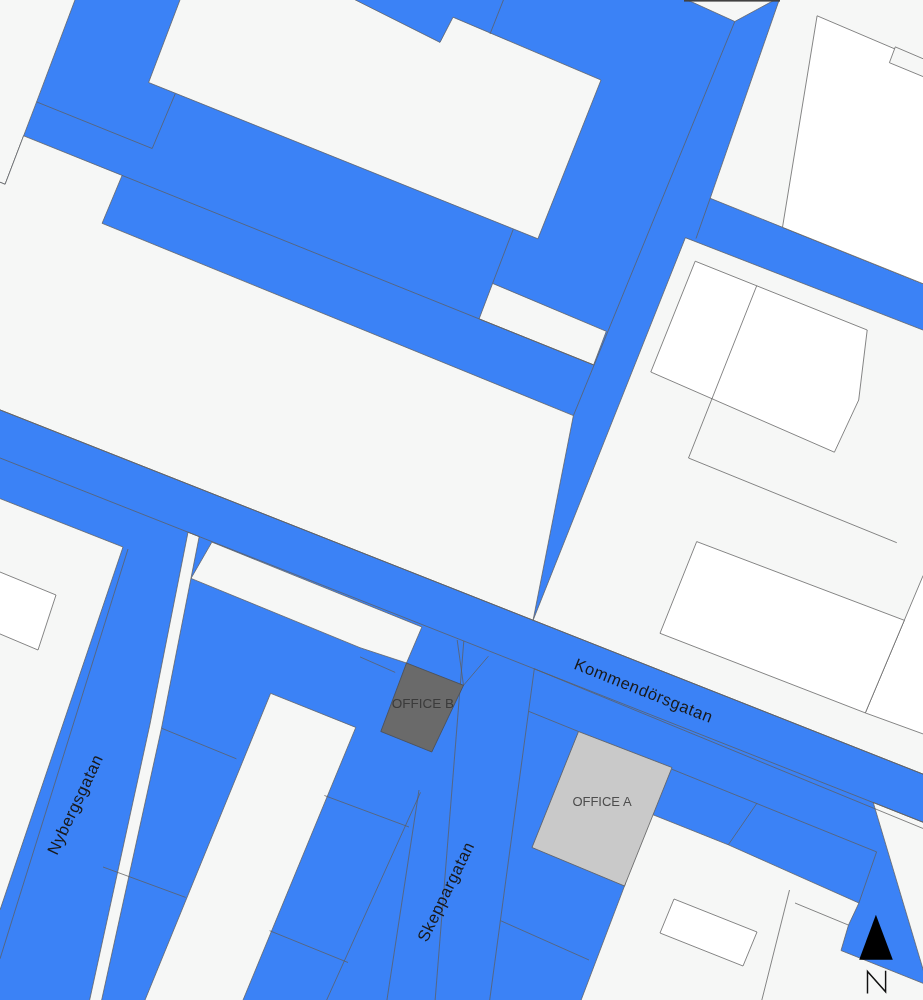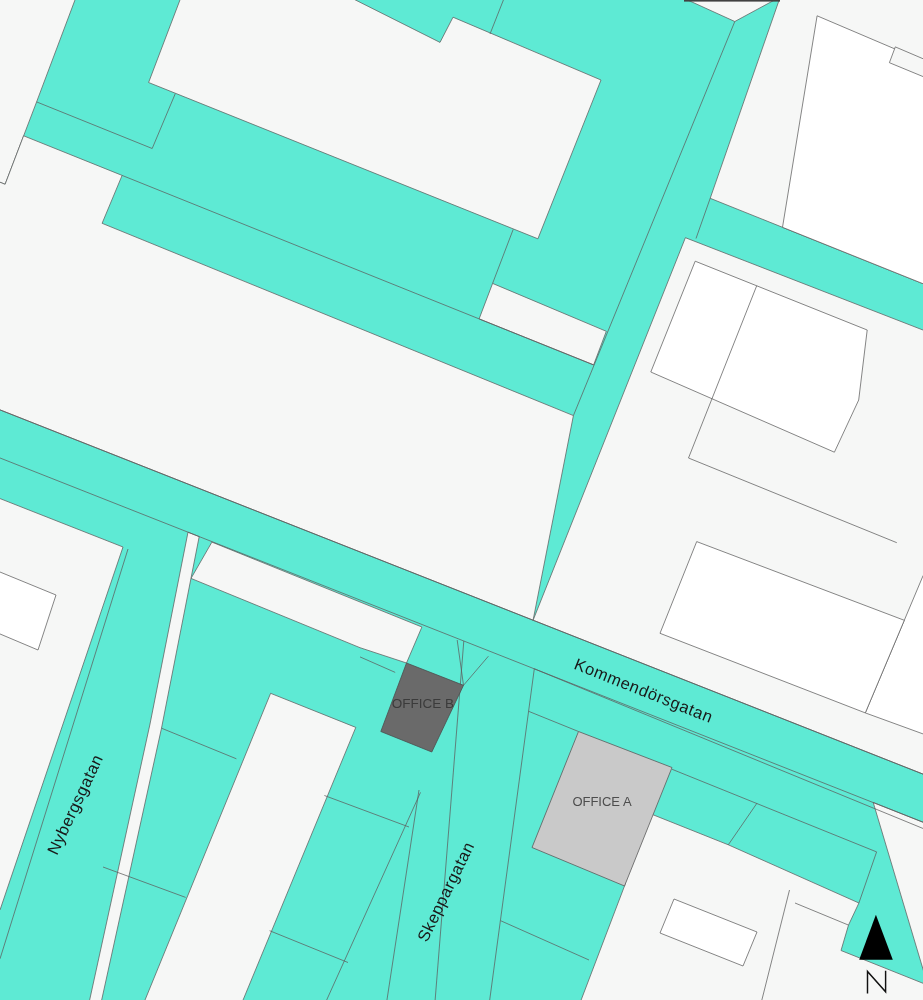--- a/index.html
+++ b/index.html
@@ -1,16 +1,16 @@
 <!DOCTYPE html>
 <html><head>
 <meta charset="utf-8">
 <style>
   html,body{margin:0;padding:0;background:#ffffff;}
-  .wrap{width:923px;height:1000px;overflow:hidden;position:relative;background:#5eead4;}
+  .wrap{width:923px;height:1000px;overflow:hidden;position:relative;background:#3b82f6;}
   svg{display:block;}
   text{font-family:"Liberation Sans",sans-serif;}
 </style>
 </head>
 <body>
 <div class="wrap">
 <svg width="923" height="1000" viewBox="0 0 923 1000" xmlns="http://www.w3.org/2000/svg">
 <g fill="#f6f7f6" stroke="#5d5d5d" stroke-width="0.75" stroke-linejoin="miter">
 
 <polygon points="-3,-3 76.1,-3 36.6,101.9 5.1,184.3 -3,181"></polygon>

